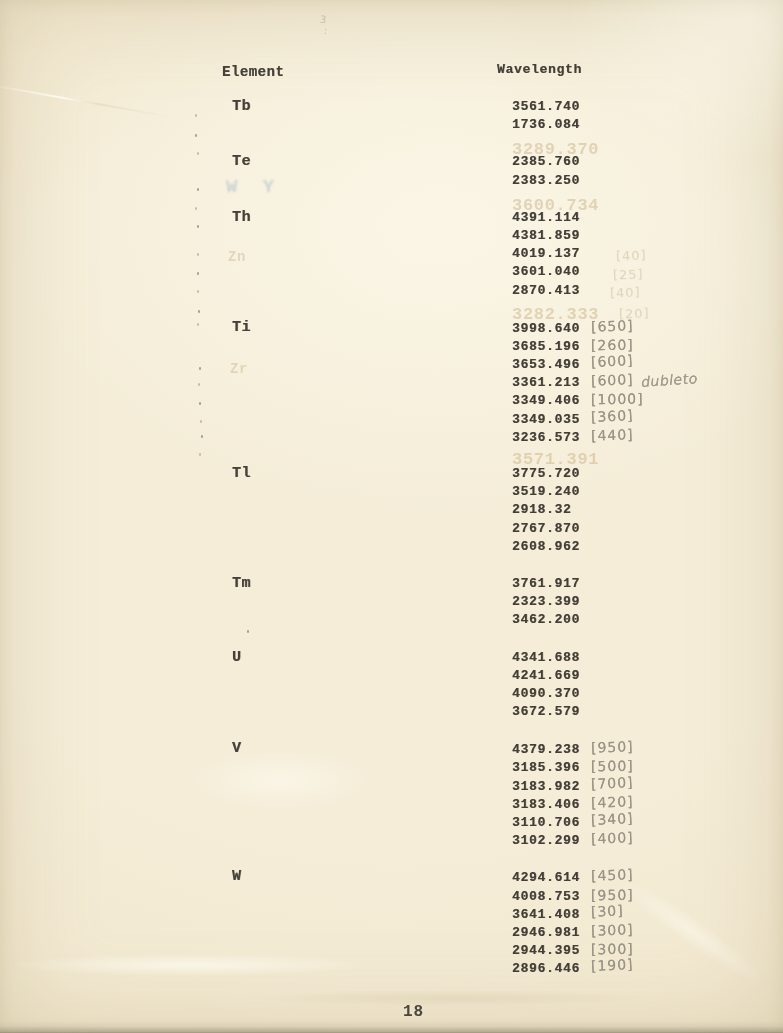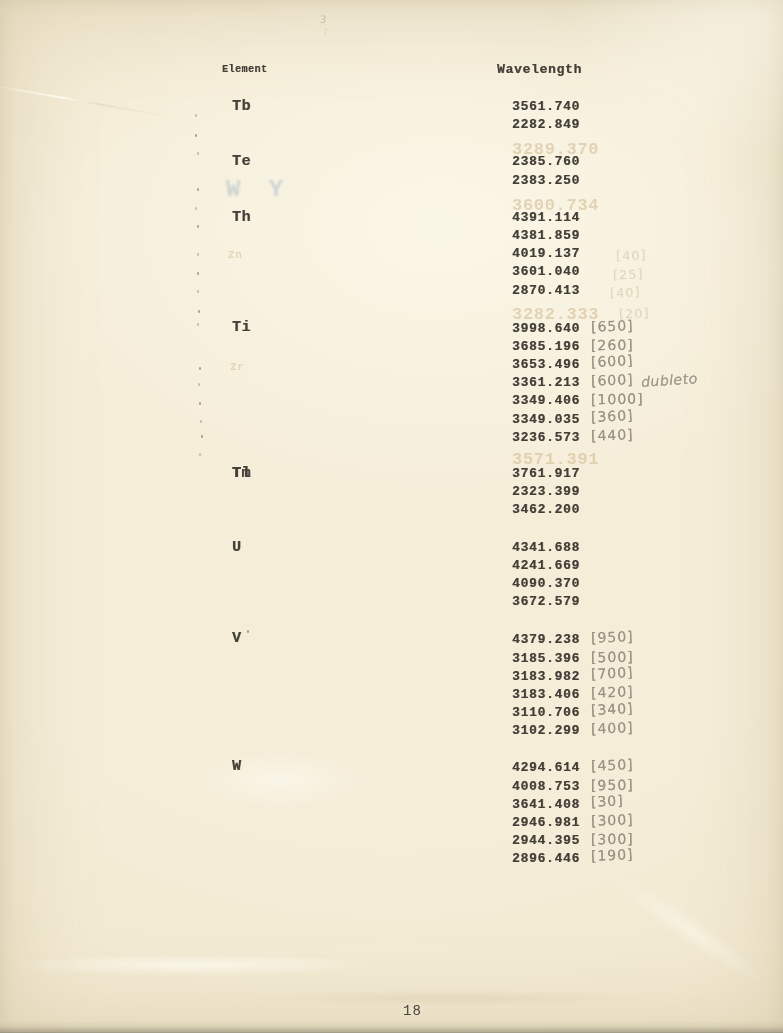--- a/index.html
+++ b/index.html
@@ -6,21 +6,21 @@
   .page{
     position:relative;width:783px;height:1033px;overflow:hidden;
     background:
       radial-gradient(ellipse 620px 420px at 56% 22%, rgba(255,253,242,0.55), rgba(255,253,242,0) 70%),
       radial-gradient(ellipse 1100px 880px at 50% 46%, #f5edd8 42%, #efe5ca 82%, #e7dcbe 100%);
     box-shadow: inset 0 0 95px rgba(167,146,99,0.28), inset 0 0 16px rgba(158,138,94,0.18);
     font-family:"Liberation Mono","DejaVu Sans Mono",monospace;
   }
   
   .col-header{
-    position:absolute;font-size:10px;font-weight:700;letter-spacing:0.5px;
+    position:absolute;font-size:14px;font-weight:700;letter-spacing:0.5px;
     color:#45413a;text-shadow:0.4px 0.4px 0.6px rgba(62,56,46,0.55);white-space:nowrap;
   }
   .col-header.el{left:222px;top:64px;}
   .col-header.wl{left:497px;top:62px;}
   #groups{position:absolute;left:0;top:97px;width:703px;}
   .group{position:relative;margin-bottom:19px;}
   .element{
     position:absolute;left:232px;top:1px;font-size:15px;font-weight:700;letter-spacing:0.6px;
     color:#45413a;text-shadow:0.4px 0.4px 0.6px rgba(62,56,46,0.55);
   }
@@ -34,31 +34,31 @@
   .ann,.note{
     font-family:"DejaVu Sans",sans-serif;color:#9a9387;font-size:14px;
     display:inline-block;margin-left:11px;letter-spacing:1px;
     text-shadow:0 0 0.5px rgba(130,123,110,0.7);vertical-align:1px;
   }
   .ann0{transform:rotate(-2deg);}
   .ann1{transform:rotate(-1deg) translateY(1px);}
   .ann2{transform:rotate(-3deg) translateY(-1px);}
   .note{font-style:italic;transform:rotate(-4deg);margin-left:7px;color:#a29b8e;letter-spacing:0.5px;}
   .page-number{
-    position:absolute;left:403px;top:1003px;font-size:14px;font-weight:400;
+    position:absolute;left:403px;top:1003px;font-size:16px;font-weight:700;
     color:#4a453d;letter-spacing:1px;
   }
   
   #artifacts span{position:absolute;white-space:nowrap;}
   .g-num{
     font-size:17px;font-weight:700;letter-spacing:0.7px;color:#cdb488;opacity:0.5;
     filter:blur(0.3px);
   }
-  .g-sym{font-size:11px;font-weight:700;letter-spacing:0.6px;color:#cdb488;opacity:0.45;filter:blur(0.3px);}
-  .g-blue{color:#a9bcc9;opacity:0.55;font-size:24px;letter-spacing:7px;filter:blur(0.8px);}
+  .g-sym{font-size:14px;font-weight:700;letter-spacing:0.6px;color:#cdb488;opacity:0.45;filter:blur(0.3px);}
+  .g-blue{color:#a9bcc9;opacity:0.55;font-size:19px;letter-spacing:7px;filter:blur(0.8px);}
   .g-brk{
     font-family:"DejaVu Sans",sans-serif;font-size:13px;color:#c7ba9c;opacity:0.55;
     letter-spacing:1px;filter:blur(0.3px);transform:rotate(-2deg);
   }
   .dot{width:2.4px;height:2.6px;border-radius:50%;background:#5c564a;opacity:0.5;}
   .dot:nth-of-type(2n){opacity:0.32;width:2px;}
   .p-mark{font-size:10px;color:#8b8376;opacity:0.4;transform:rotate(8deg);font-family:"DejaVu Sans",sans-serif;}
   
   .scratch{
     position:absolute;left:-12px;top:100px;width:185px;height:1.5px;
@@ -103,21 +103,21 @@
   <div class="wrinkle4"></div>
 
   <div class="col-header el">Element</div>
   <div class="col-header wl">Wavelength</div>
 
   <div id="groups">
       <div class="group">
         <div class="element">Tb</div>
         <div class="lines">
           <div class="line"><span class="wl">3561.740</span></div>
-          <div class="line"><span class="wl">2282.849</span></div>
+          <div class="line"><span class="wl">1736.084</span></div>
         </div>
       </div>
       <div class="group">
         <div class="element">Te</div>
         <div class="lines">
           <div class="line"><span class="wl">2385.760</span></div>
           <div class="line"><span class="wl">2383.250</span></div>
         </div>
       </div>
       <div class="group">
@@ -137,20 +137,27 @@
           <div class="line"><span class="wl">3685.196</span><span class="ann ann1">[260]</span></div>
           <div class="line"><span class="wl">3653.496</span><span class="ann ann2">[600]</span></div>
           <div class="line"><span class="wl">3361.213</span><span class="ann ann0">[600]</span><span class="note">dubleto</span></div>
           <div class="line"><span class="wl">3349.406</span><span class="ann ann1">[1000]</span></div>
           <div class="line"><span class="wl">3349.035</span><span class="ann ann2">[360]</span></div>
           <div class="line"><span class="wl">3236.573</span><span class="ann ann0">[440]</span></div>
         </div>
       </div>
       <div class="group">
         <div class="element">Tl</div>
+        <div class="lines">
+          <div class="line"><span class="wl">3775.720</span></div>
+          <div class="line"><span class="wl">3519.240</span></div>
+          <div class="line"><span class="wl">2918.32</span></div>
+          <div class="line"><span class="wl">2767.870</span></div>
+          <div class="line"><span class="wl">2608.962</span></div>
+        </div>
       </div>
       <div class="group">
         <div class="element">Tm</div>
         <div class="lines">
           <div class="line"><span class="wl">3761.917</span></div>
           <div class="line"><span class="wl">2323.399</span></div>
           <div class="line"><span class="wl">3462.200</span></div>
         </div>
       </div>
       <div class="group">

